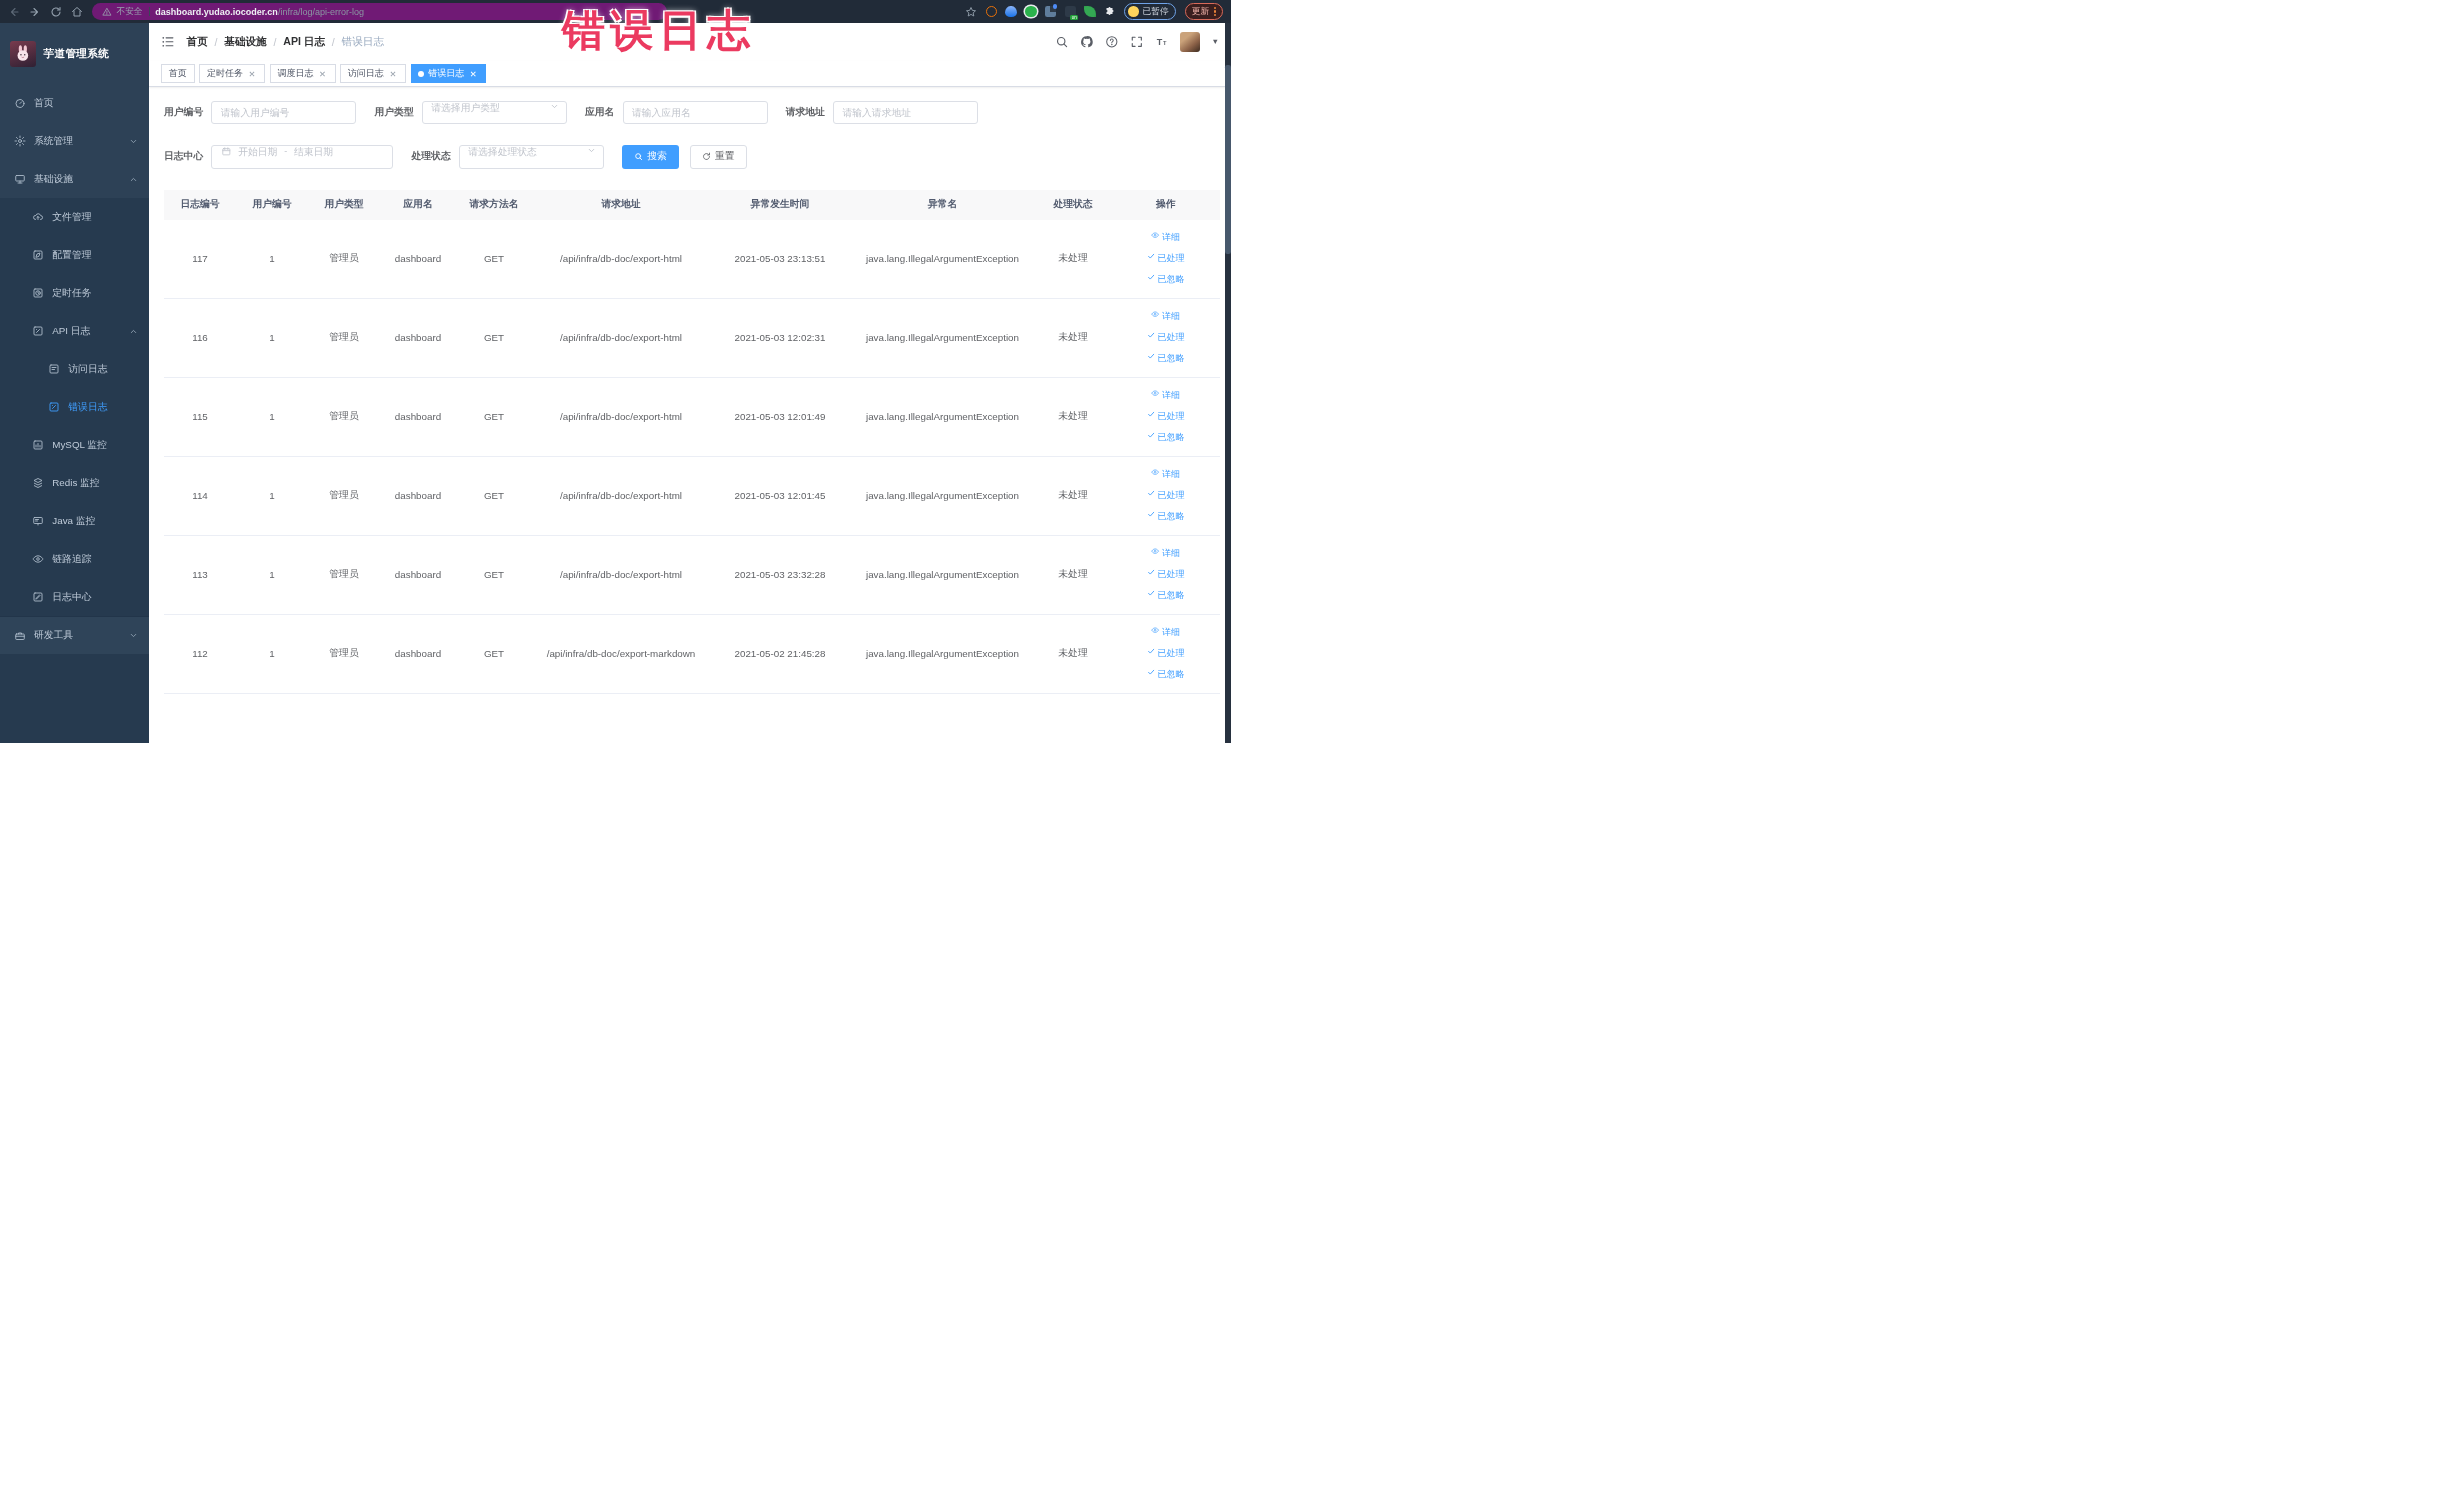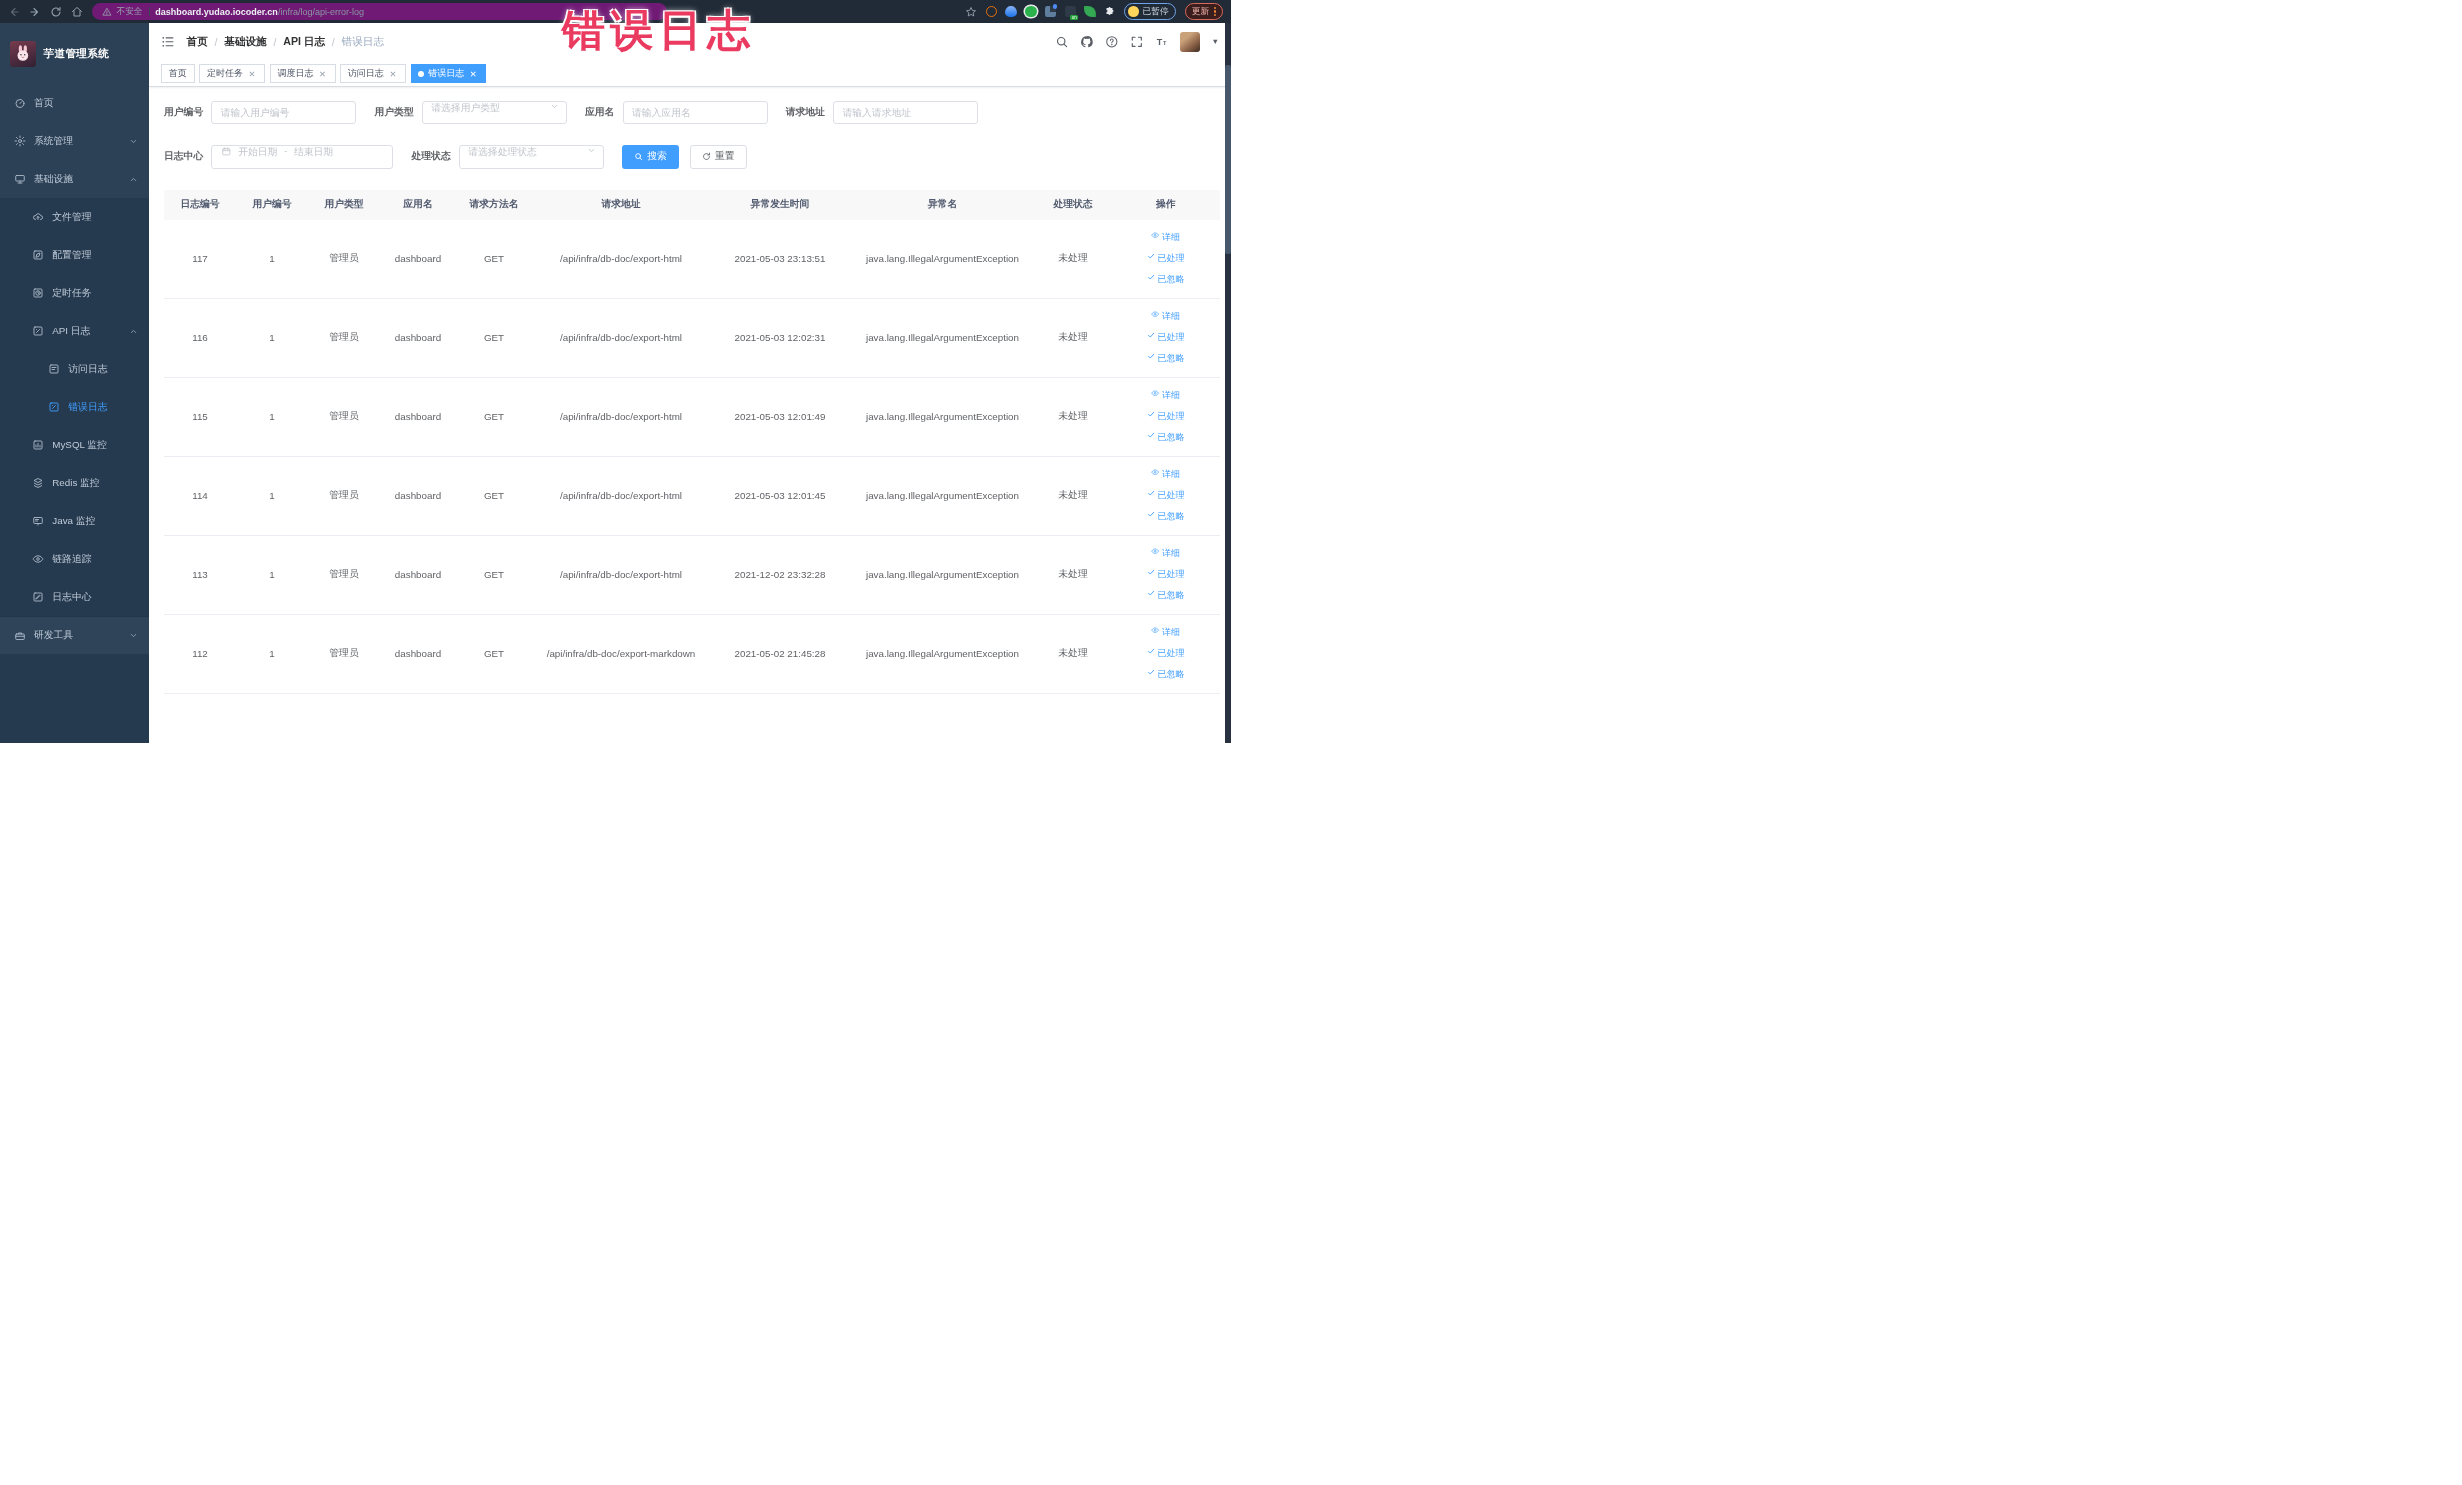--- a/index.html
+++ b/index.html
@@ -674,21 +674,21 @@
     </div>
   </div>
 
   <div class="t-row">
     <div class="cell c1">113</div>
     <div class="cell c2">1</div>
     <div class="cell c3">管理员</div>
     <div class="cell c4">dashboard</div>
     <div class="cell c5">GET</div>
     <div class="cell c6">/api/infra/db-doc/export-html</div>
-    <div class="cell c7">2021-12-02 23:32:28</div>
+    <div class="cell c7">2021-05-03 23:32:28</div>
     <div class="cell c8">java.lang.IllegalArgumentException</div>
     <div class="cell c9">未处理</div>
     <div class="cell c10">
       <div class="ops">
         <span class="op-link">
           <svg viewBox="0 0 24 24" fill="none" stroke="currentColor" stroke-width="2" stroke-linejoin="round">
                         <path d="M2 12s4-6.5 10-6.5S22 12 22 12s-4 6.5-10 6.5S2 12 2 12z"></path>
                         <circle cx="12" cy="12" r="2.6"></circle>
                       </svg>
           <span>详细</span>

